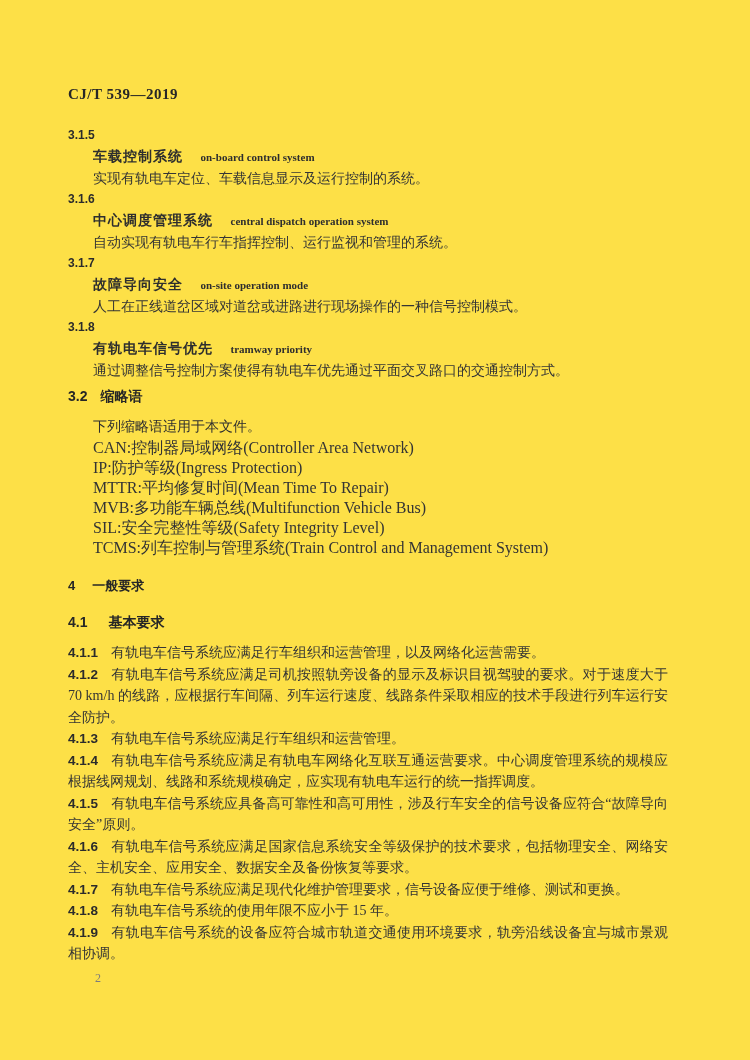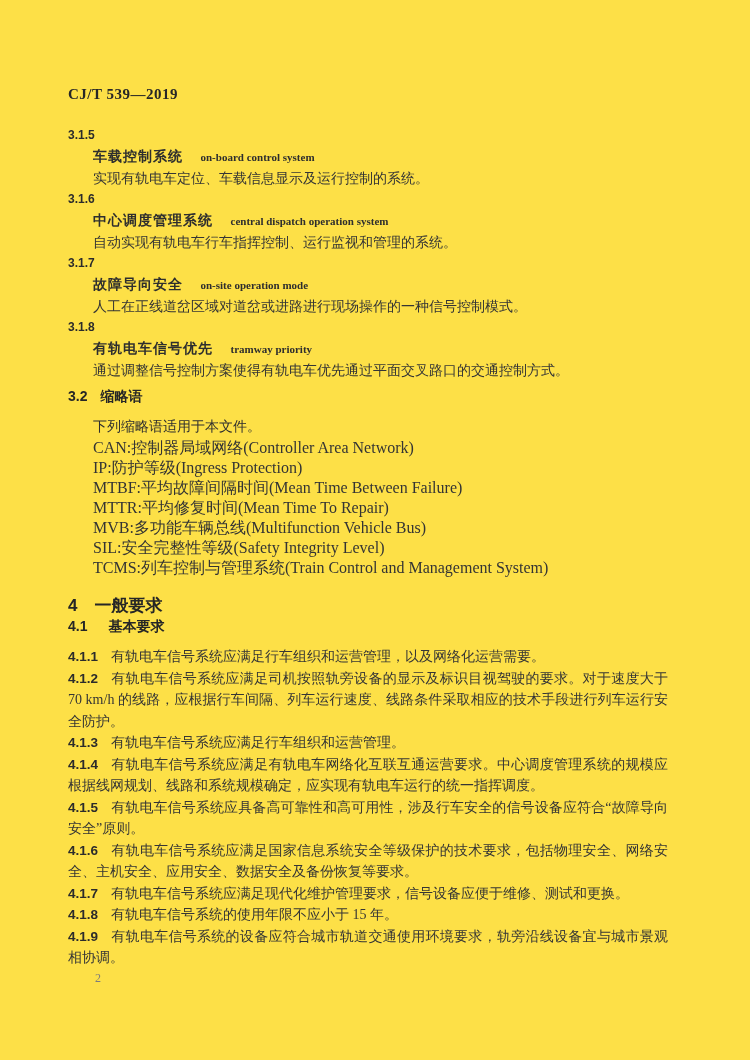--- a/index.html
+++ b/index.html
@@ -52,22 +52,22 @@
     color: #262626;
   }
   .sub-heading .h-num { margin-right: 13px; font-weight: 600; }
 
   .indent-line { padding-left: 25px; font-size: 14px; line-height: 21px; margin-bottom: 1px; }
 
   .abbrev-list { padding-left: 25px; }
   .abbrev-item { font-size: 16px; line-height: 20px; color: #343434; }
 
   .chapter-heading {
-    margin-top: 17px; 
-    font-weight: 700; font-size: 17px; line-height: 21px; color: #262626;
+    margin-top: 17px; margin-bottom: 16px;
+    font-weight: 700; font-size: 13px; line-height: 21px; color: #262626;
   }
   .chapter-heading .h-num { margin-right: 17px; font-weight: 600; }
 
   .section-heading {
     margin-bottom: 9px;
     font-weight: 700; font-size: 14px; line-height: 21px; color: #262626;
   }
   .section-heading .h-num { margin-right: 21px; font-weight: 600; }
 
   .clause {
@@ -134,21 +134,20 @@
     </section>
 
     <section>
       <div class="sub-heading hei">
         <span class="h-num">3.2</span><span class="h-title">缩略语</span>
       </div>
       <div class="indent-line">下列缩略语适用于本文件。</div>
       <div class="abbrev-list">
         <div class="abbrev-item">CAN:控制器局域网络(Controller Area Network)</div>
         <div class="abbrev-item">IP:防护等级(Ingress Protection)</div>
-        <div class="abbrev-item">MTBF:平均故障间隔时间(Mean Time Between Failure)</div>
         <div class="abbrev-item">MTTR:平均修复时间(Mean Time To Repair)</div>
         <div class="abbrev-item">MVB:多功能车辆总线(Multifunction Vehicle Bus)</div>
         <div class="abbrev-item">SIL:安全完整性等级(Safety Integrity Level)</div>
         <div class="abbrev-item">TCMS:列车控制与管理系统(Train Control and Management System)</div>
       </div>
     </section>
 
     <section>
       <div class="chapter-heading hei">
         <span class="h-num">4</span><span>一般要求</span>

